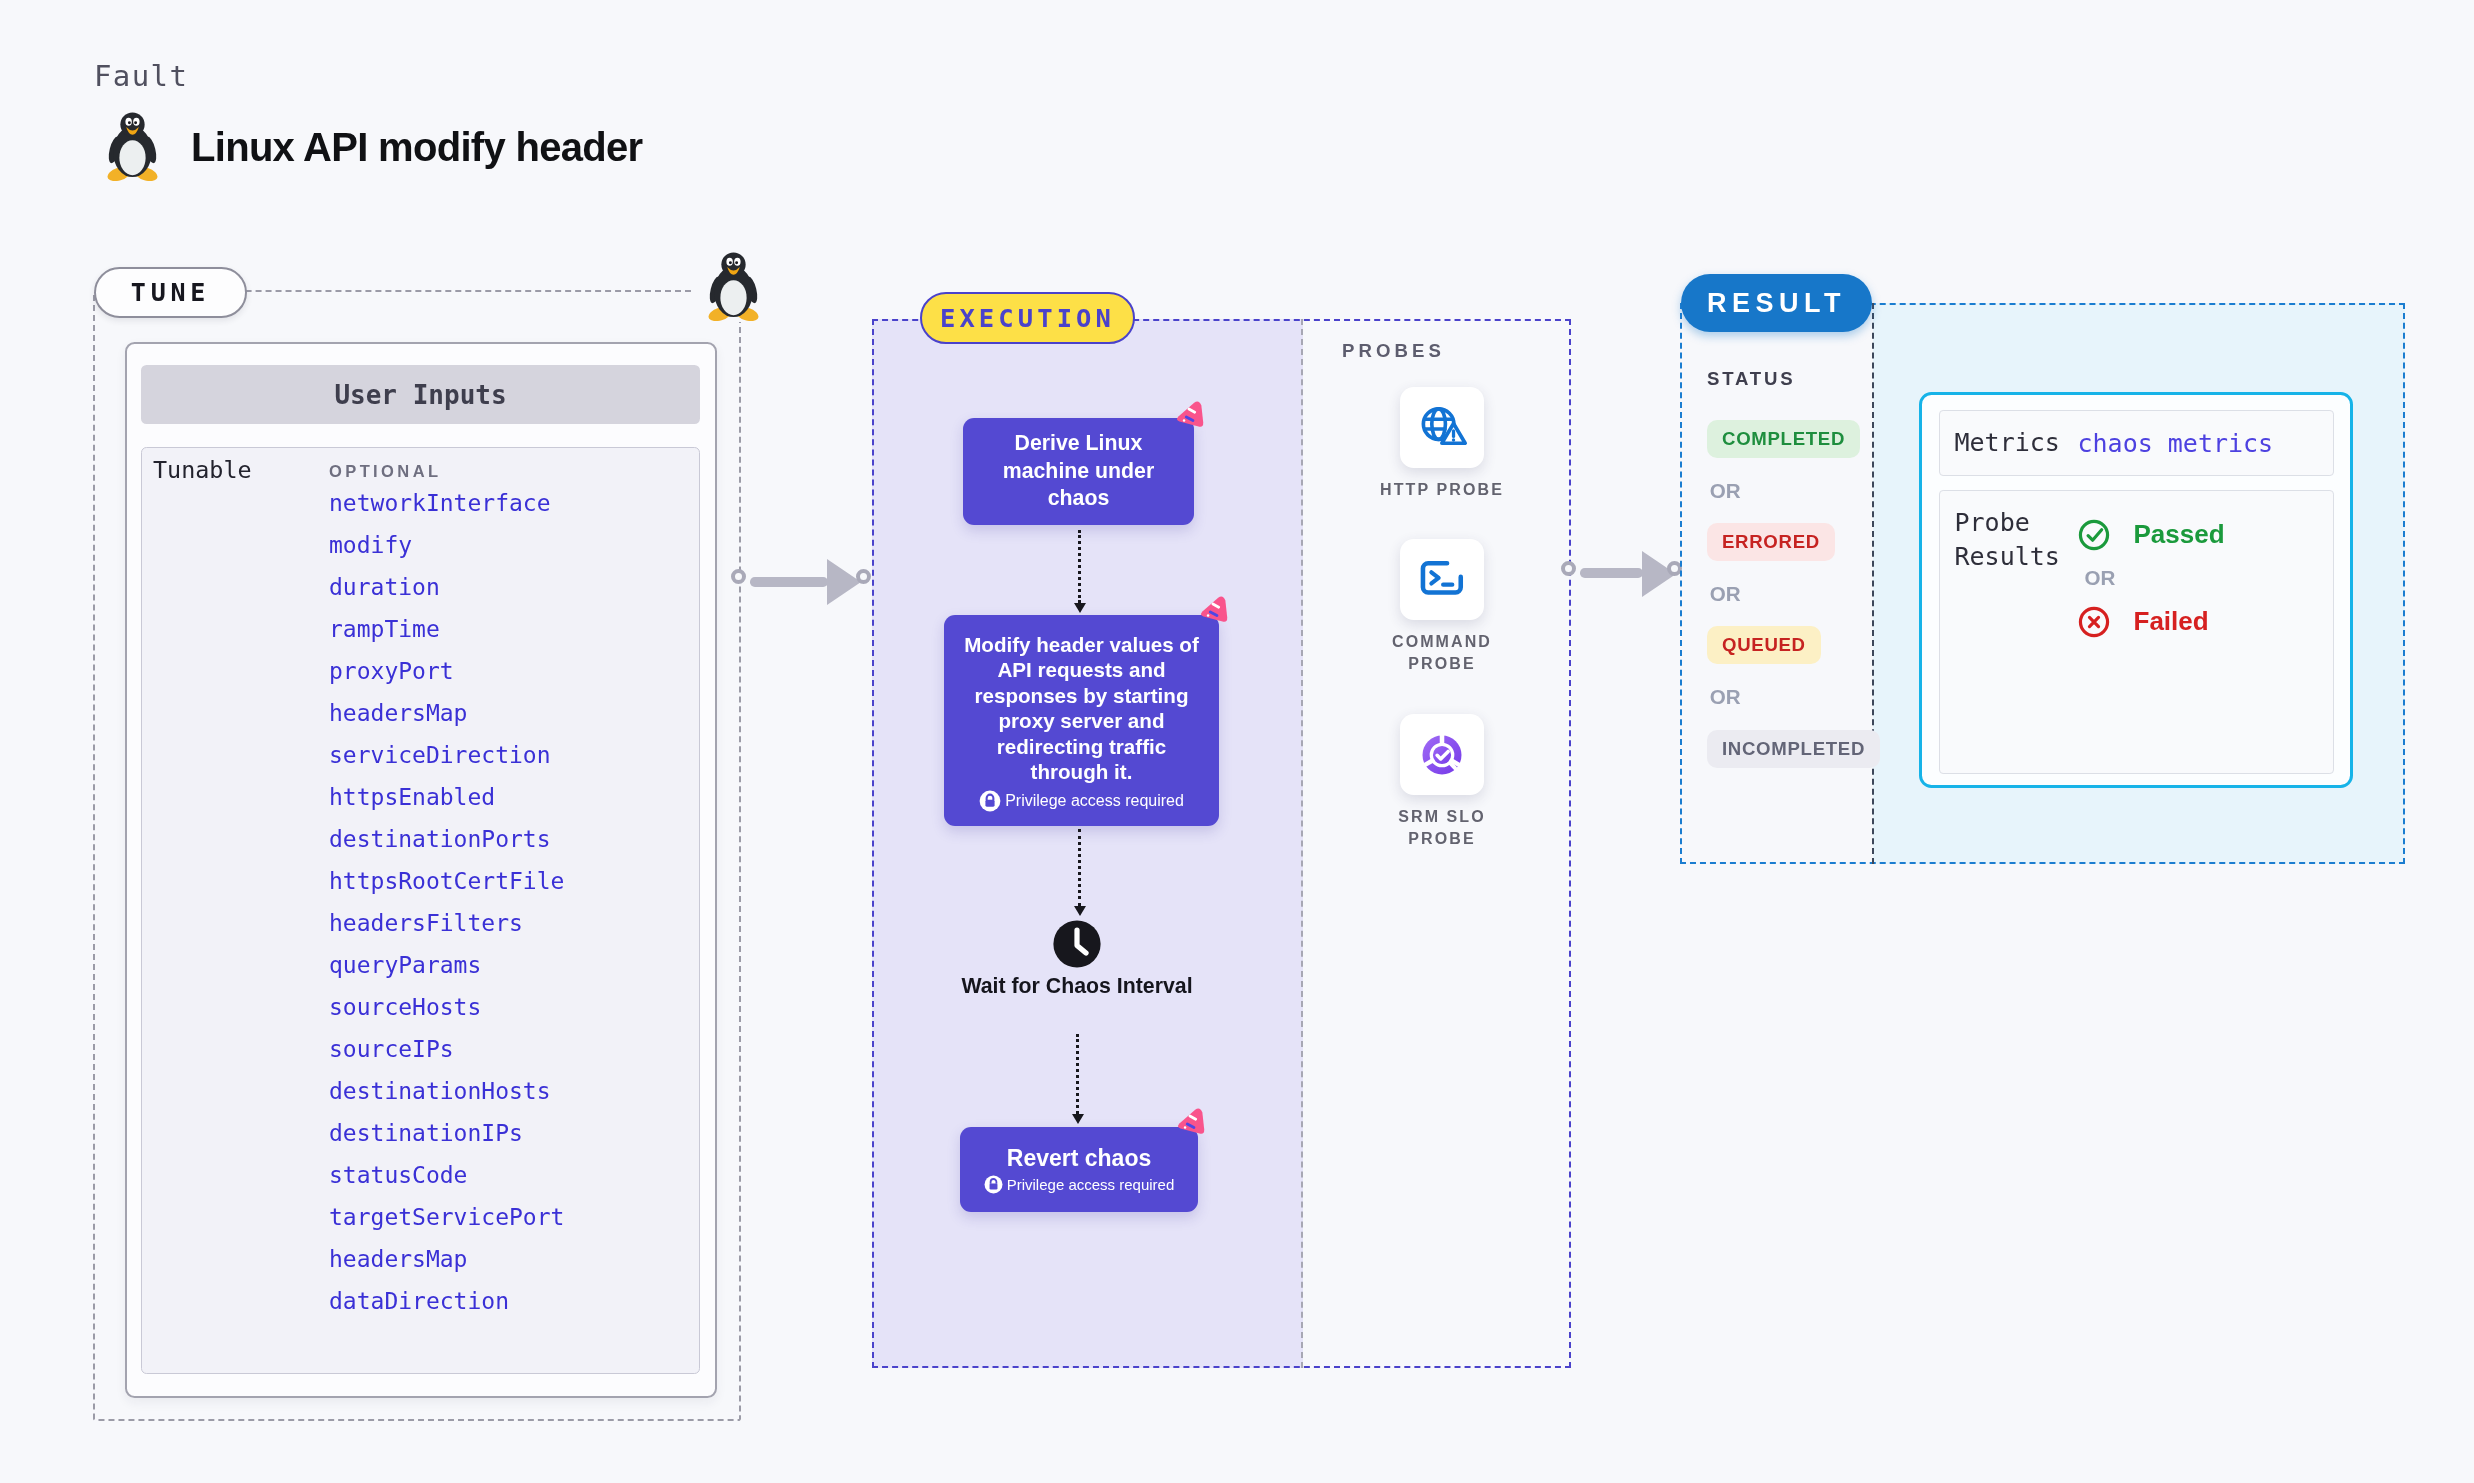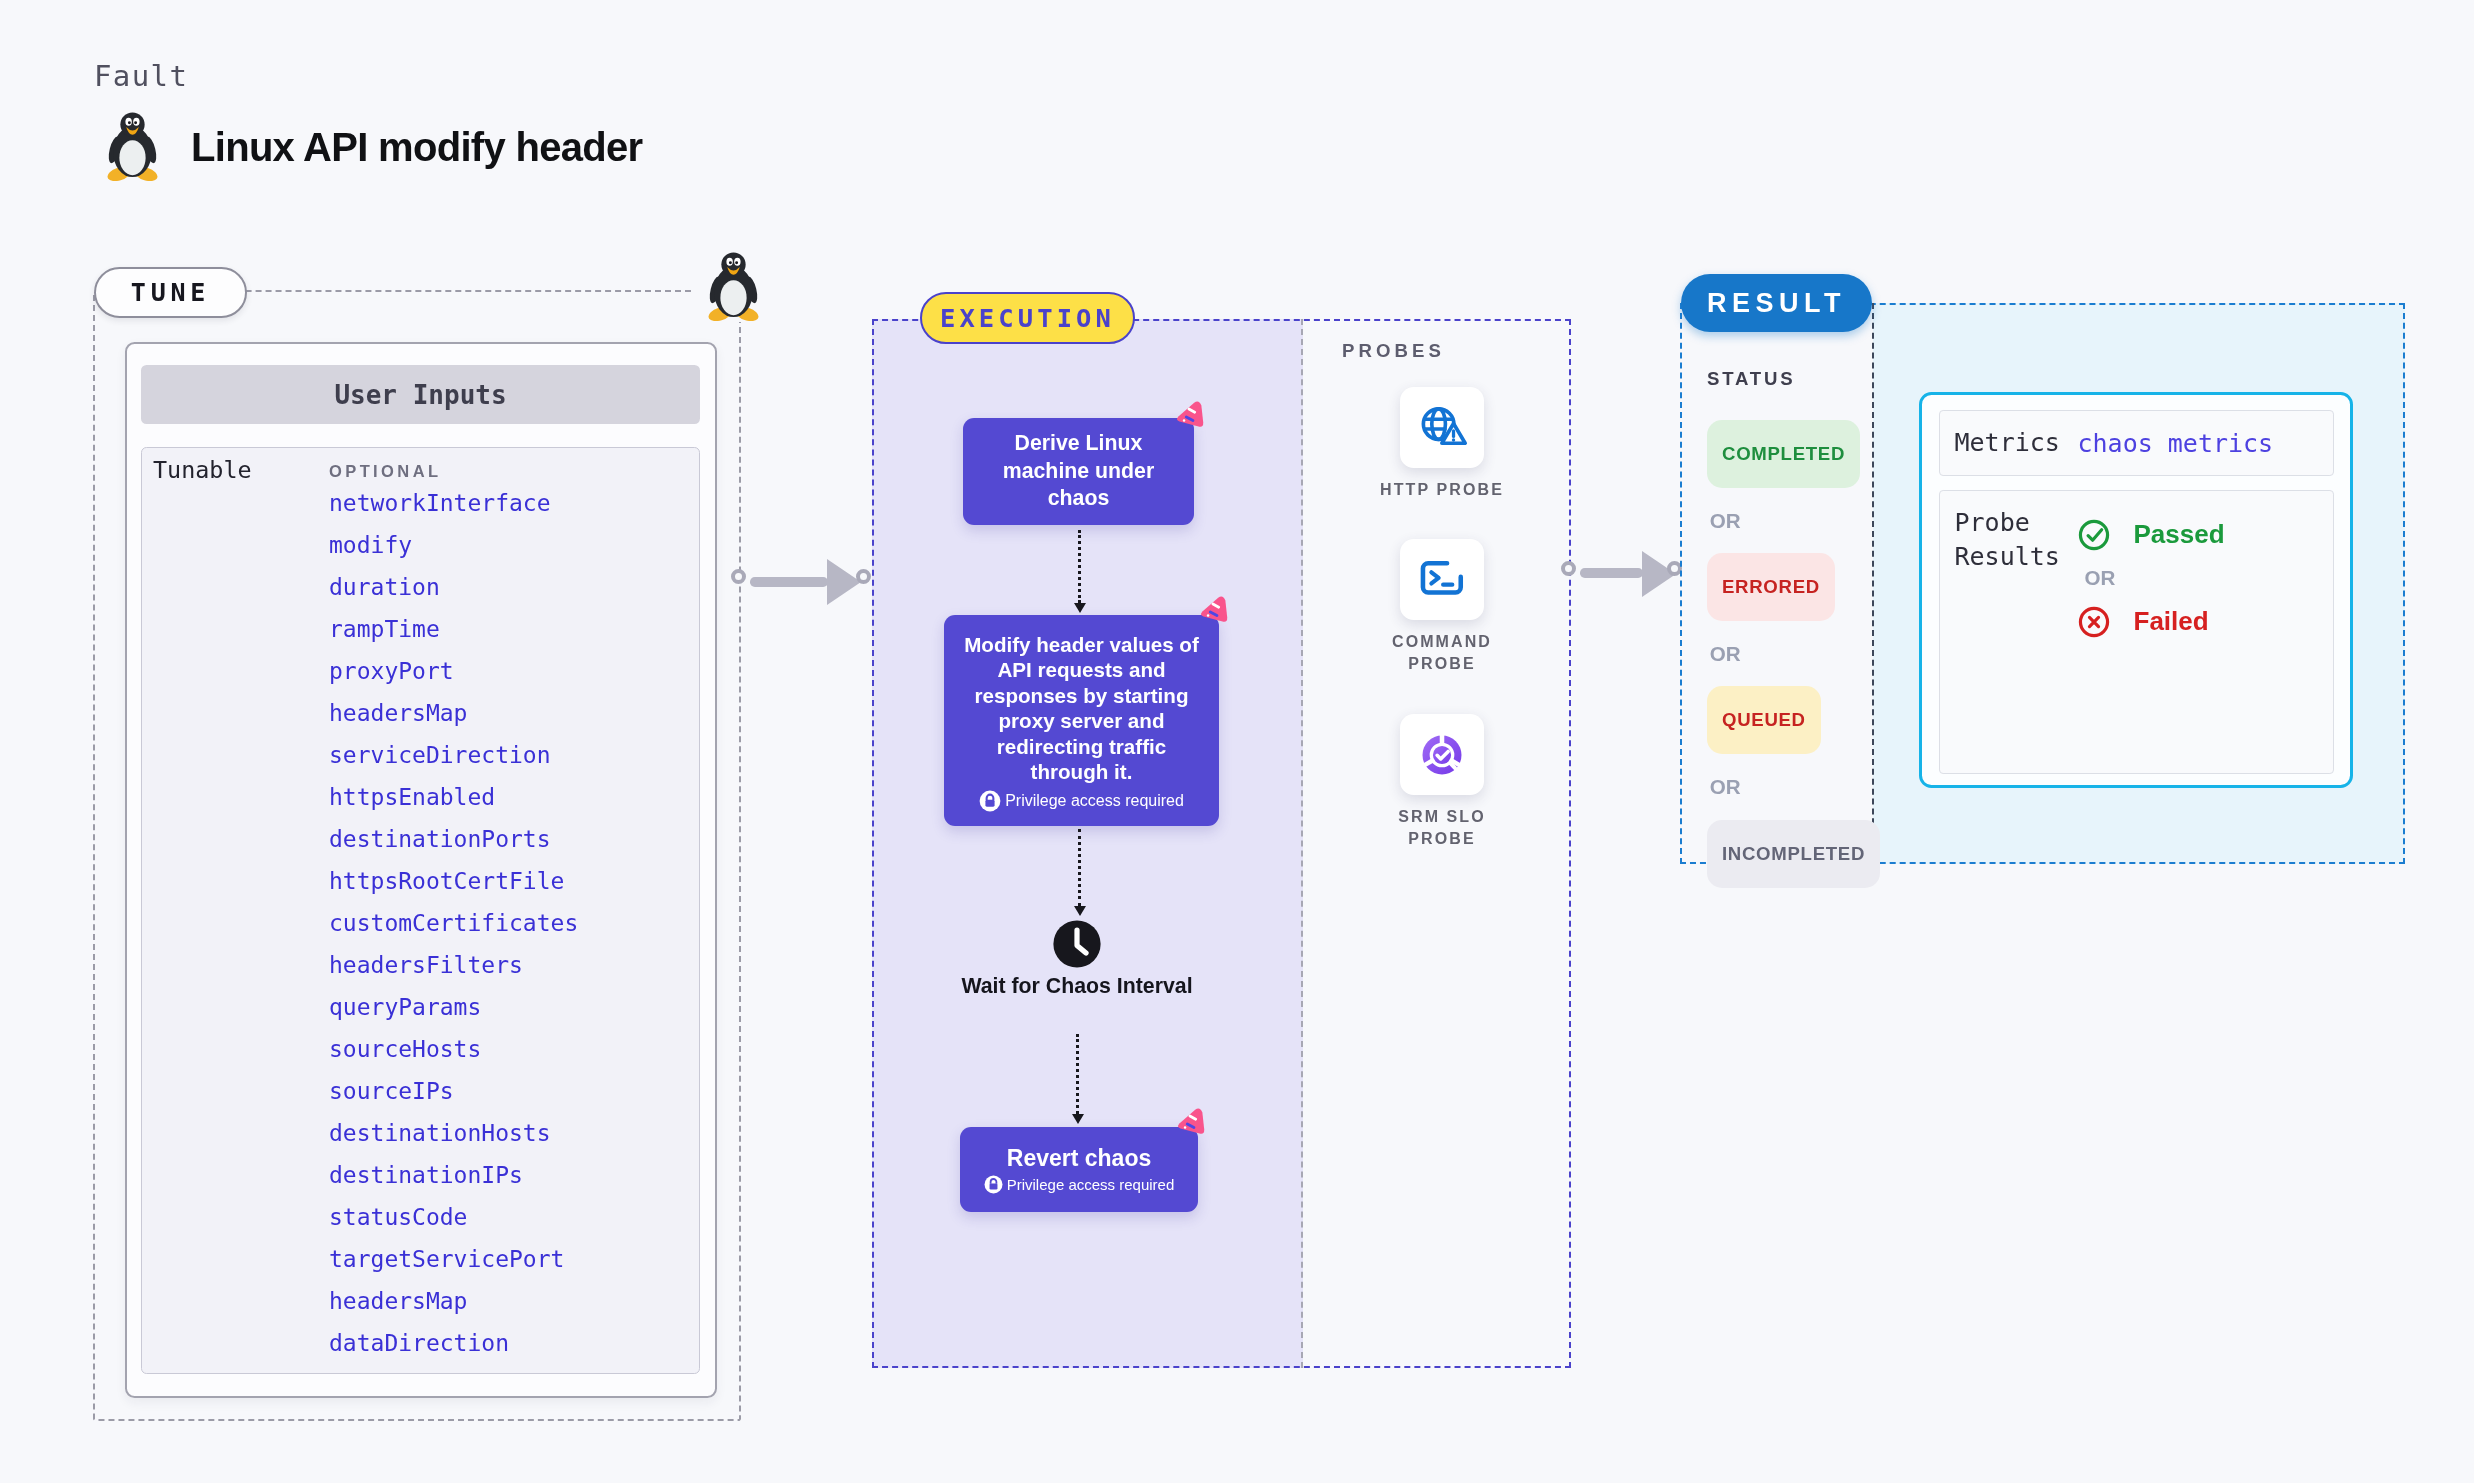--- a/index.html
+++ b/index.html
@@ -86,21 +86,21 @@
   .g-dot{width:15px;height:15px;border:4.8px solid #a9a9b8;border-radius:50%;background:var(--page);}
 
   
   .result-cyan{left:1873px;top:303px;width:532px;height:561px;background:#e7f4fb;}
   .result-box{left:1680px;top:303px;width:725px;height:561px;border:2.8px dashed #1b7dd0;}
   .result-divider{left:1872px;top:303px;width:0;height:561px;border-left:2.1px dashed #3d475a;}
   .result-pill{left:1681px;top:274px;width:191px;height:58px;background:var(--blue);
     font:bold 27px var(--sans);color:#fff;letter-spacing:5.5px;box-shadow:0 4.1px 9.6px rgba(23,119,201,.35);}
   .status-col{left:1707px;top:368px;width:179px;}
   .status-title{font:bold 18.6px var(--sans);color:#3f3f4e;letter-spacing:2.8px;margin-bottom:30px;}
-  .status-badge{display:inline-block;padding:23px 15px;border-radius:15px;font:bold 18.6px var(--sans);letter-spacing:0.7px;}
+  .status-badge{display:inline-block;padding:8px 15px;border-radius:10px;font:bold 18.6px var(--sans);letter-spacing:0.7px;}
   .status-or{font:600 20.6px var(--sans);color:#9aa0b2;margin:20.6px 0 20.6px 2.8px;}
 
   .output-box{left:1919px;top:392px;width:434px;height:396px;background:#fcfeff;border:3.4px solid var(--cyan);
     border-radius:12.4px;padding:15px 16.5px 11px;display:flex;flex-direction:column;}
   .output-header{height:63px;background:#d2d1da;border-radius:4.1px;display:flex;align-items:center;justify-content:center;
     font:bold 27.5px var(--mono);color:#5c5c6a;margin-bottom:13.8px;}
   .output-row{background:#f9fafc;border:1.4px solid #dcdfe6;border-radius:4.1px;display:flex;}
   .metrics-row{height:66px;align-items:center;margin-bottom:13.8px;}
   .row-label{width:138px;padding-left:15px;font:25px var(--mono);color:#2e2e3a;line-height:34px;}
   .metrics-value{font:25px var(--mono);color:#4d41e0;}
@@ -163,21 +163,20 @@
     <div class="tunable-item">networkInterface</div>
     <div class="tunable-item">modify</div>
     <div class="tunable-item">duration</div>
     <div class="tunable-item">rampTime</div>
     <div class="tunable-item">proxyPort</div>
     <div class="tunable-item">headersMap</div>
     <div class="tunable-item">serviceDirection</div>
     <div class="tunable-item">httpsEnabled</div>
     <div class="tunable-item">destinationPorts</div>
     <div class="tunable-item">httpsRootCertFile</div>
-    <div class="tunable-item">customCertificates</div>
     <div class="tunable-item">headersFilters</div>
     <div class="tunable-item">queryParams</div>
     <div class="tunable-item">sourceHosts</div>
     <div class="tunable-item">sourceIPs</div>
     <div class="tunable-item">destinationHosts</div>
     <div class="tunable-item">destinationIPs</div>
     <div class="tunable-item">statusCode</div>
     <div class="tunable-item">targetServicePort</div>
     <div class="tunable-item">headersMap</div>
     <div class="tunable-item">dataDirection</div>

